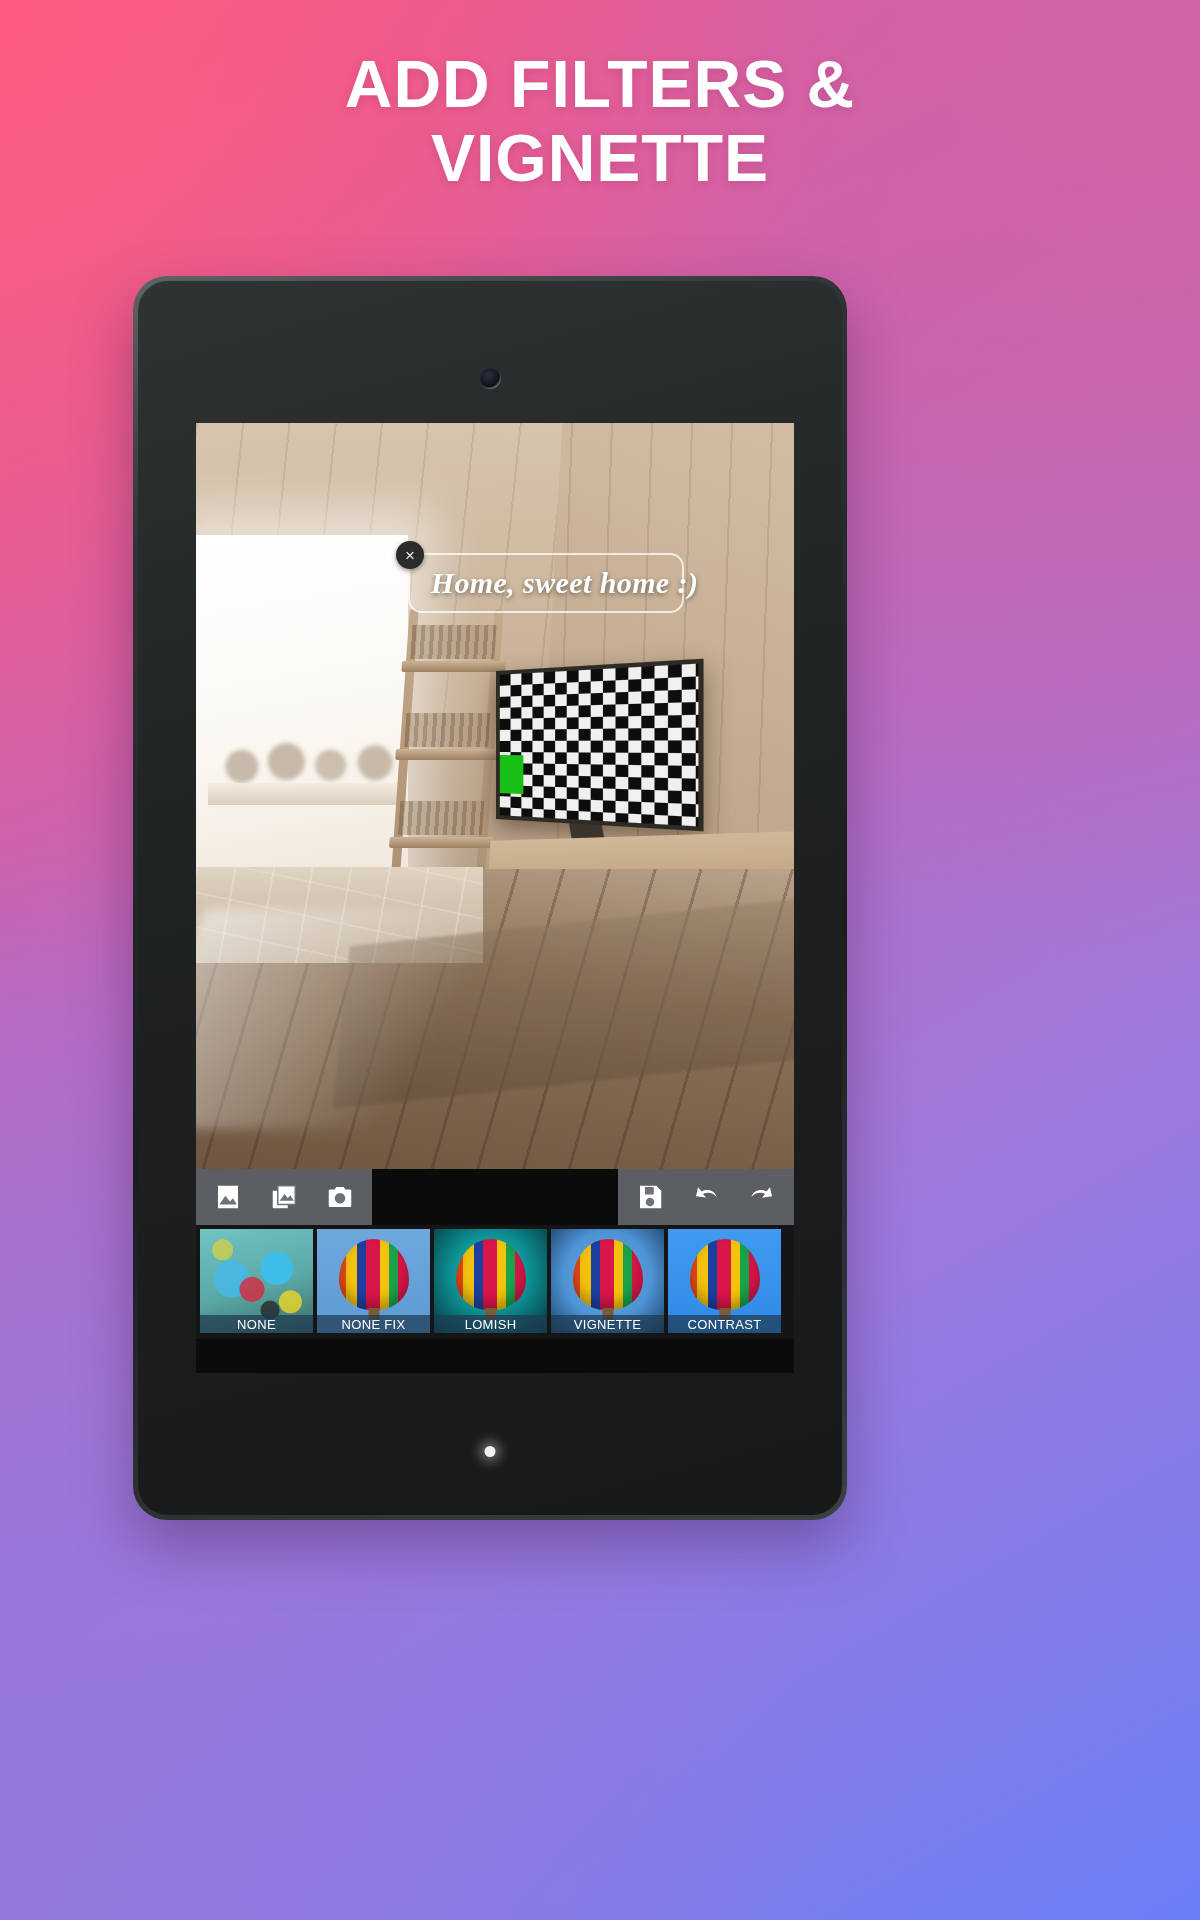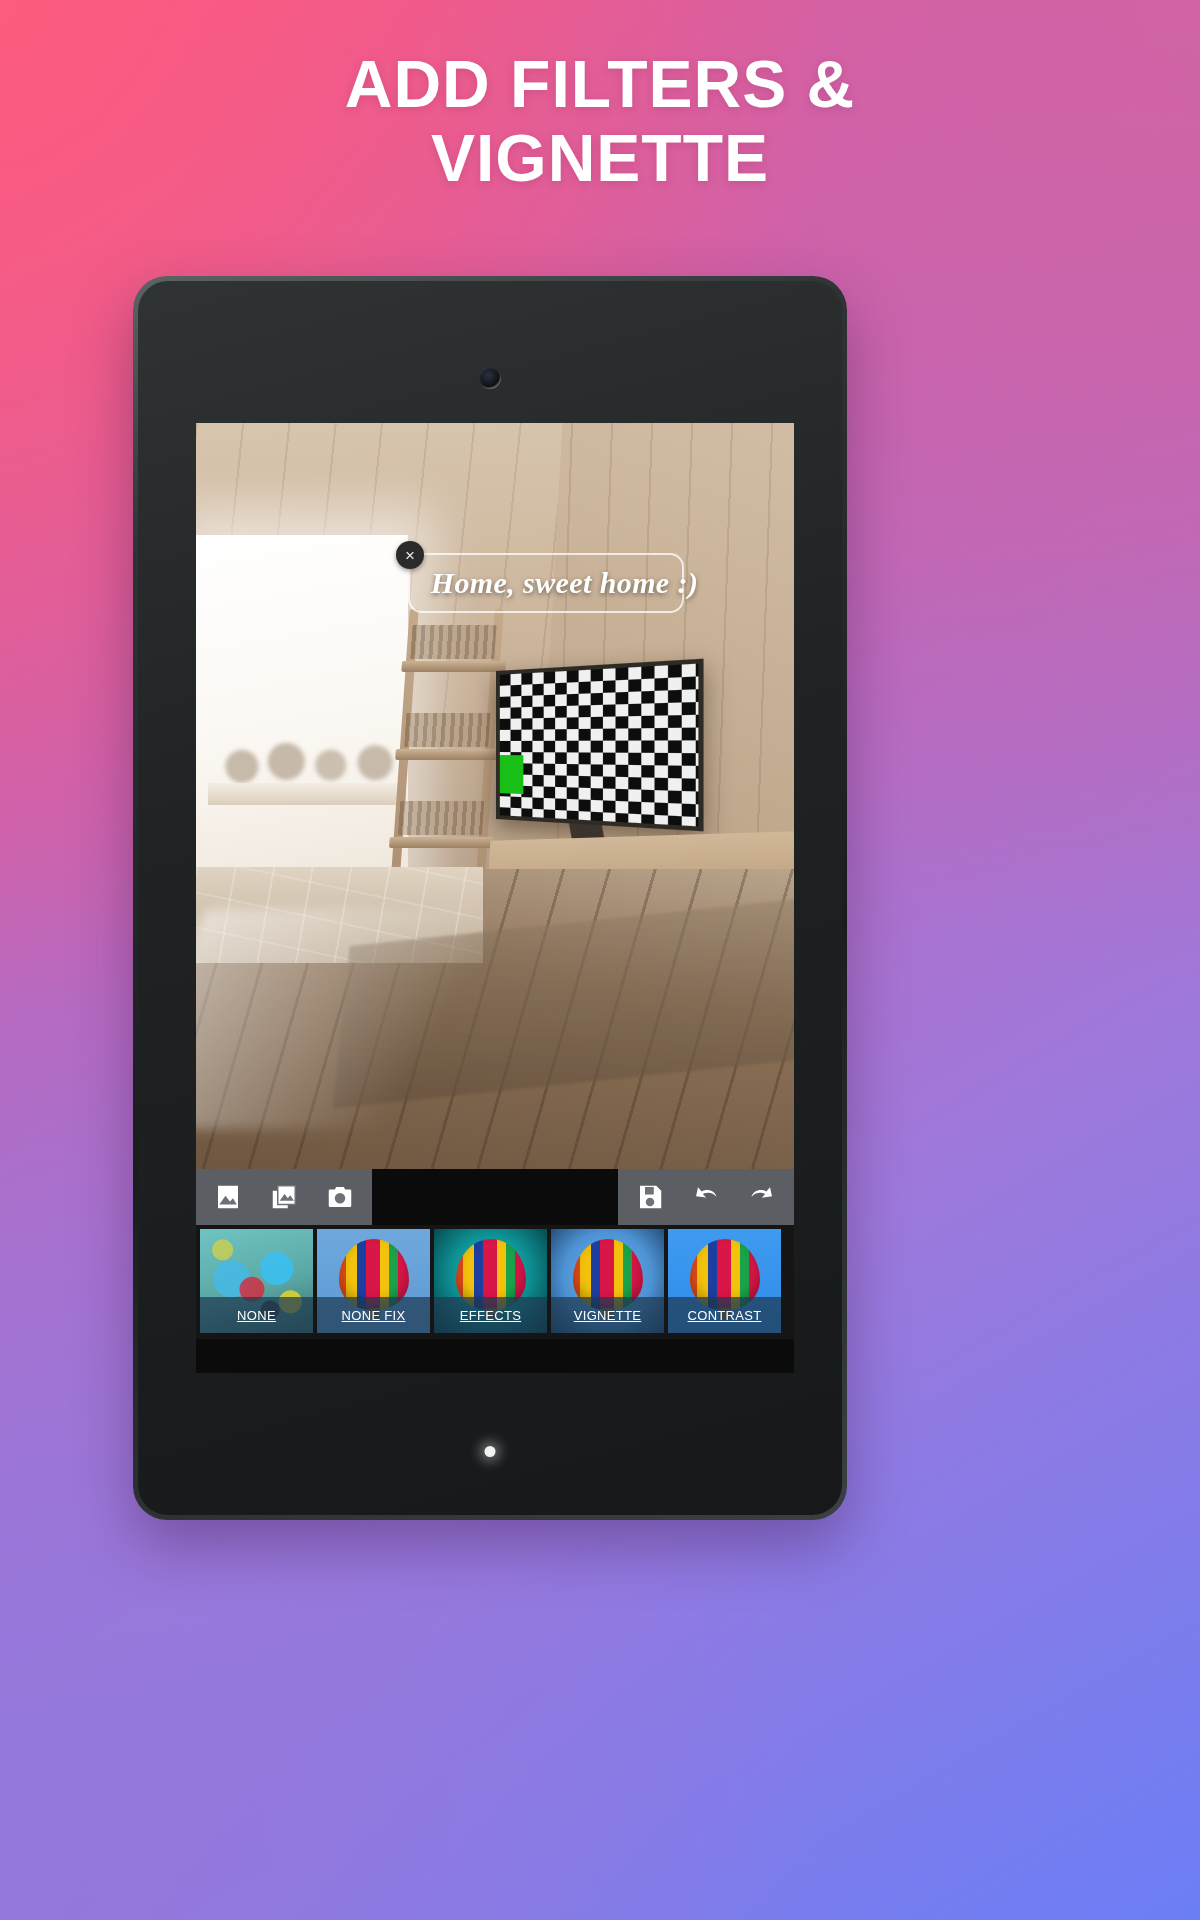--- a/index.html
+++ b/index.html
@@ -274,26 +274,26 @@
   }
   .filter-item {
     position:relative;
     width:113px; flex:0 0 113px;
     overflow:hidden;
     background:#1b1b1b;
   }
   .filter-thumb { position:absolute; inset:0; }
   .filter-label {
     position:absolute; left:0; right:0; bottom:0;
-    height:36px;
+    height:18px;
     background:rgba(30,58,82,0.72);
     color:#ffffff;
     font-size:13px;
     letter-spacing:0.3px;
-    display:flex; align-items:center; justify-content:center;text-decoration:underline;
+    display:flex; align-items:center; justify-content:center;
   }
   
   .thumb-butterfly {
     background:
       radial-gradient(circle at 68% 38%, rgba(60,190,235,0.95) 0 16px, transparent 17px),
       radial-gradient(circle at 46% 58%, rgba(215,40,60,0.8) 0 12px, transparent 13px),
       radial-gradient(circle at 28% 48%, rgba(70,185,230,0.85) 0 18px, transparent 19px),
       radial-gradient(circle at 80% 70%, rgba(235,215,40,0.8) 0 11px, transparent 12px),
       radial-gradient(circle at 20% 20%, rgba(220,210,60,0.7) 0 10px, transparent 11px),
       radial-gradient(circle at 62% 78%, rgba(40,40,40,0.8) 0 9px, transparent 10px),
@@ -457,21 +457,21 @@
           </div>
           <div class="filter-label">NONE FIX</div>
         </div>
 
         <div class="filter-item">
           <div class="thumb-balloon">
             <div class="sky sky-lomish"></div>
             <div class="balloon"></div>
             <div class="basket"></div>
           </div>
-          <div class="filter-label">EFFECTS</div>
+          <div class="filter-label">LOMISH</div>
         </div>
 
         <div class="filter-item">
           <div class="thumb-balloon">
             <div class="sky sky-vignette"></div>
             <div class="balloon"></div>
             <div class="basket"></div>
           </div>
           <div class="filter-label">VIGNETTE</div>
         </div>

